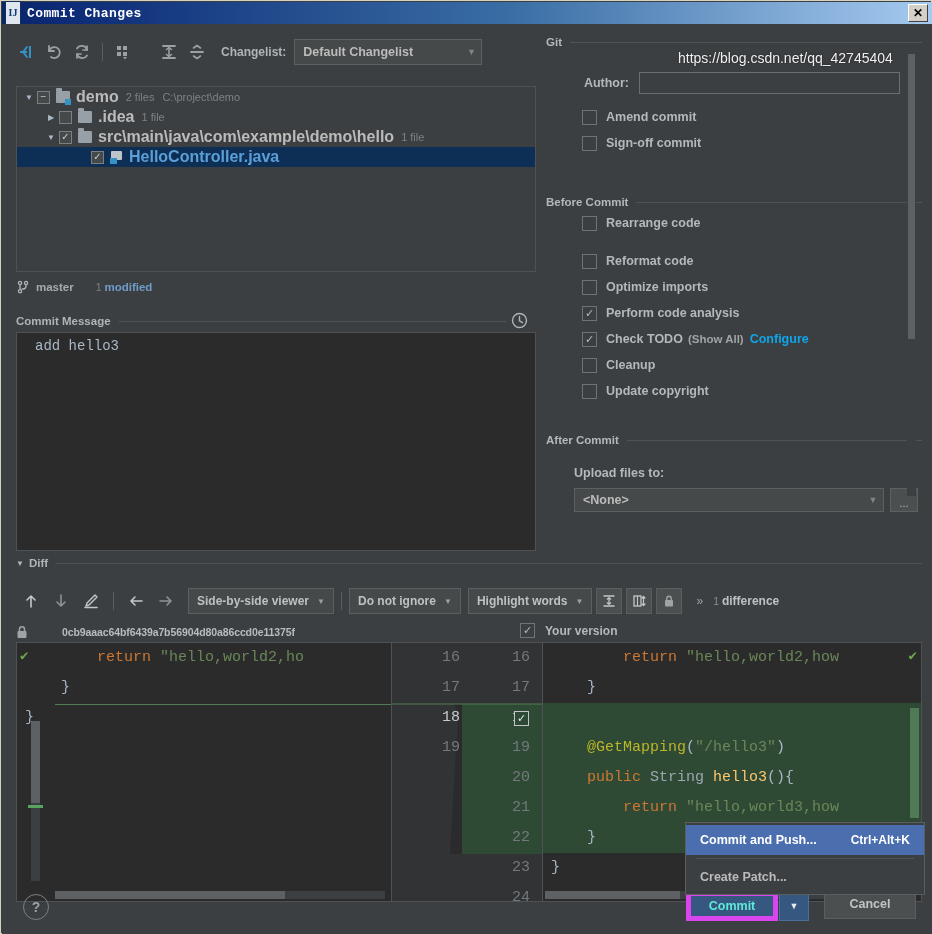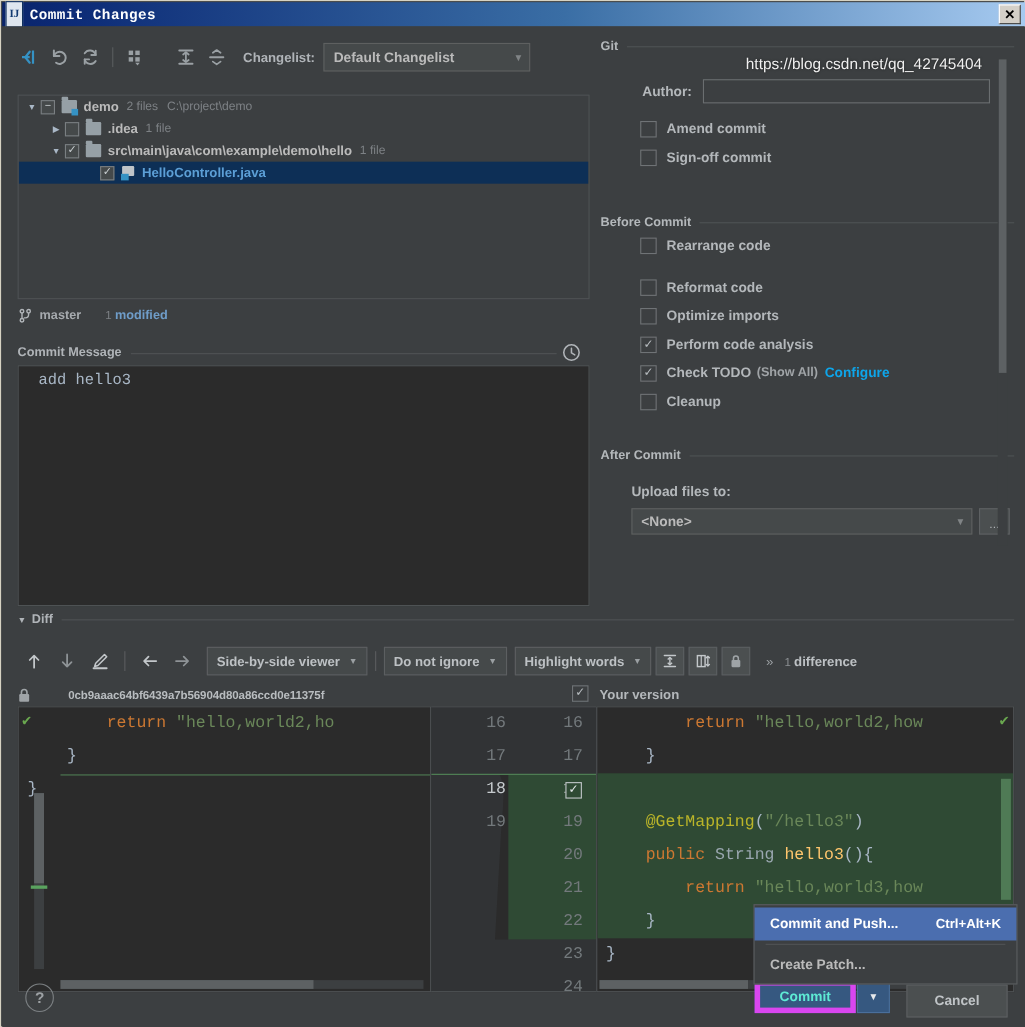--- a/index.html
+++ b/index.html
@@ -173,21 +173,21 @@
     position: relative; flex: 0 0 auto; margin-right: 6px;
   }
   .java-ico .j1 {
     position: absolute; left: 1px; top: 0; width: 11px; height: 9px;
     background: #bfc4c8; border-radius: 1px;
   }
   .java-ico .j2 {
     position: absolute; left: 0; bottom: 0; width: 7px; height: 6px;
     background: #3592c4;
   }
-  .tname { color: #bbbbbb; font-size: 12px; font-weight: bold; }
+  .tname { color: #bbbbbb; font-size: 16px; font-weight: bold; }
   .tname.blue { color: #5c9fd6; }
   .tmeta { color: #7d8185; font-size: 11px; margin-left: 7px; }
   .tpath { color: #7d8185; font-size: 11px; margin-left: 8px; }
 
   
   .branchline {
     position: absolute; left: 14px; top: 253px;
     width: 520px; height: 20px;
     display: flex; align-items: center;
   }
@@ -458,21 +458,21 @@
   }
   .commit-arrow {
     position: absolute; left: 776px; top: 5px;
     width: 30px; height: 30px;
     background: #365880; border: 1px solid #4a6f9b;
     color: #e8eaec; font-size: 9px;
     display: flex; align-items: center; justify-content: center;
     box-sizing: border-box; cursor: pointer;
   }
   .cancel-btn {
-    position: absolute; left: 821px; top: 9px;
+    position: absolute; left: 821px; top: 3px;
     width: 92px; height: 30px;
     background: #4b4f50; border: 1px solid #5c5f61;
     color: #c0c4c7; font-size: 12.5px; font-weight: bold;
     display: flex; align-items: center; justify-content: center;
     box-sizing: border-box; cursor: pointer;
   }
   .watermark {
     position: absolute; left: 676px; top: 26px;
     color: #f0f0f0; font-size: 14px;
     font-family: "Liberation Sans", sans-serif;
@@ -657,20 +657,24 @@
       </div>
       <div class="cbrow">
         <span class="cbox">✓</span>
         <span class="cblabel">Check TODO</span>
         <span class="cbextra">(Show All)</span>
         <span class="cblink">Configure</span>
       </div>
       <div class="cbrow">
         <span class="cbox"></span>
         <span class="cblabel">Cleanup</span>
+      </div>
+      <div class="cbrow">
+        <span class="cbox"></span>
+        <span class="cblabel">Update copyright</span>
       </div>
 
       <div class="rhdr" style="margin-top:28px">
         <span class="lbl">After Commit</span>
         <span class="rule"></span>
       </div>
 
       <div class="uplabel">Upload files to:</div>
       <div class="uprow">
         <div class="combo" id="upload-combo">

